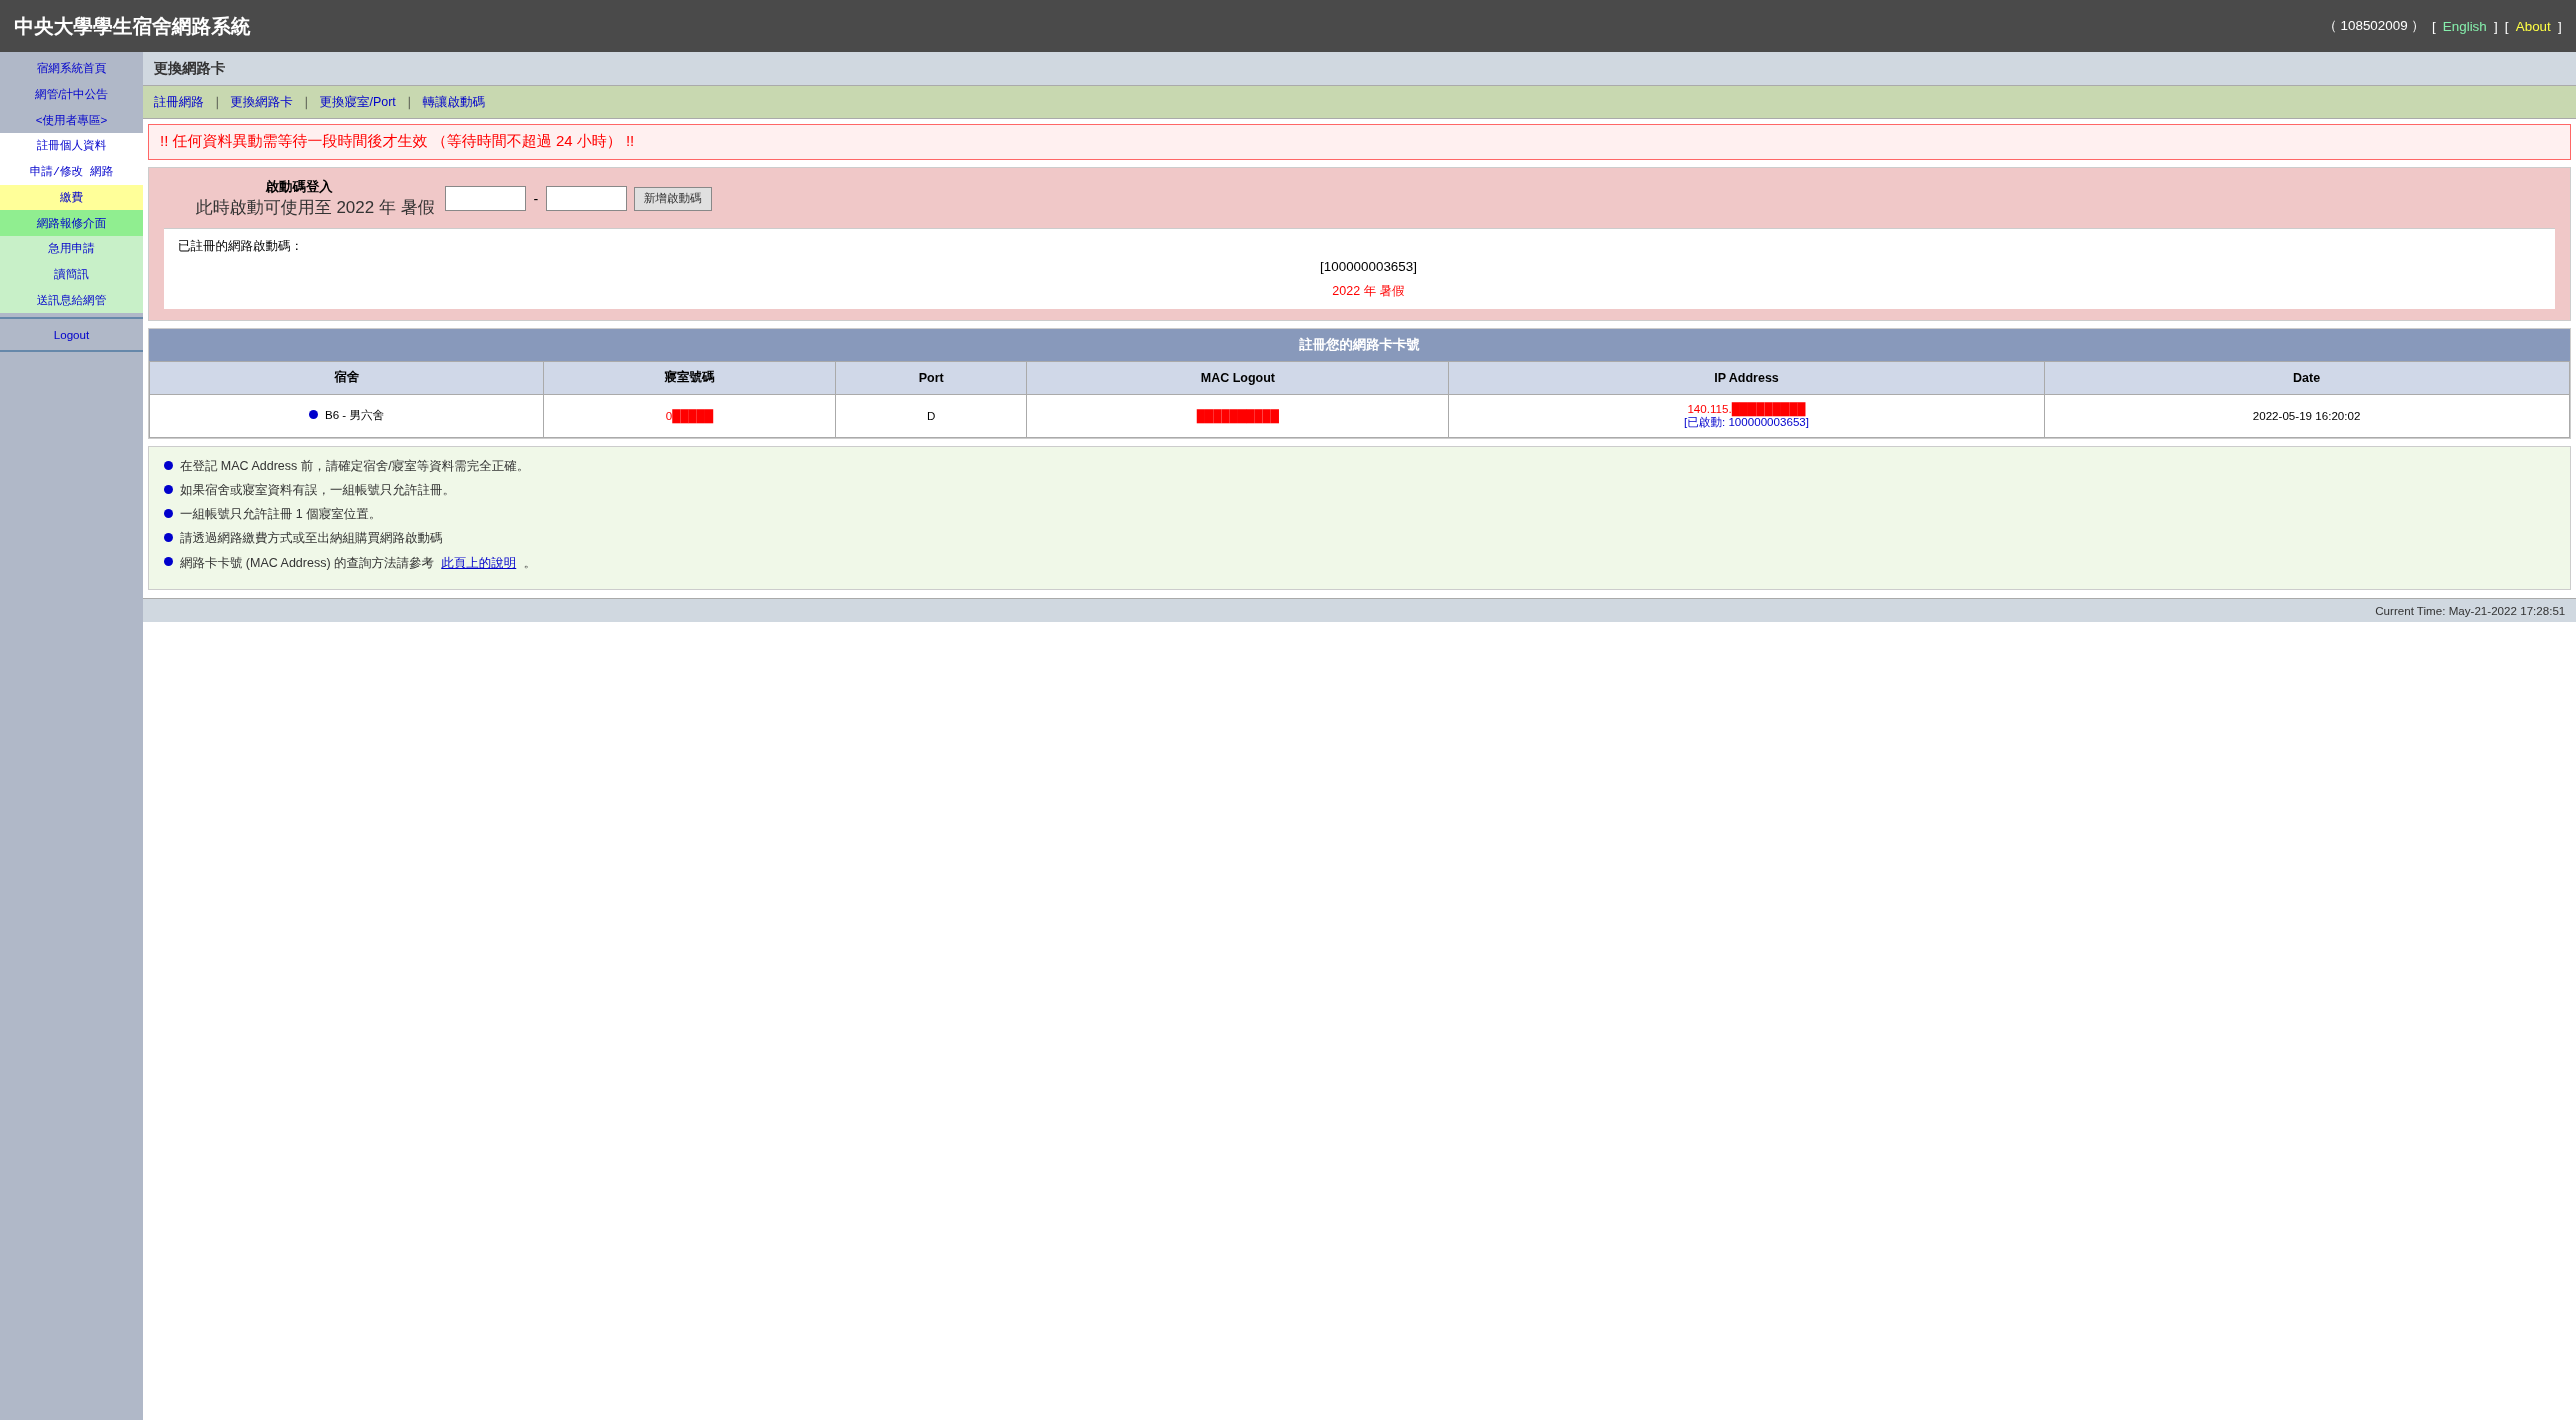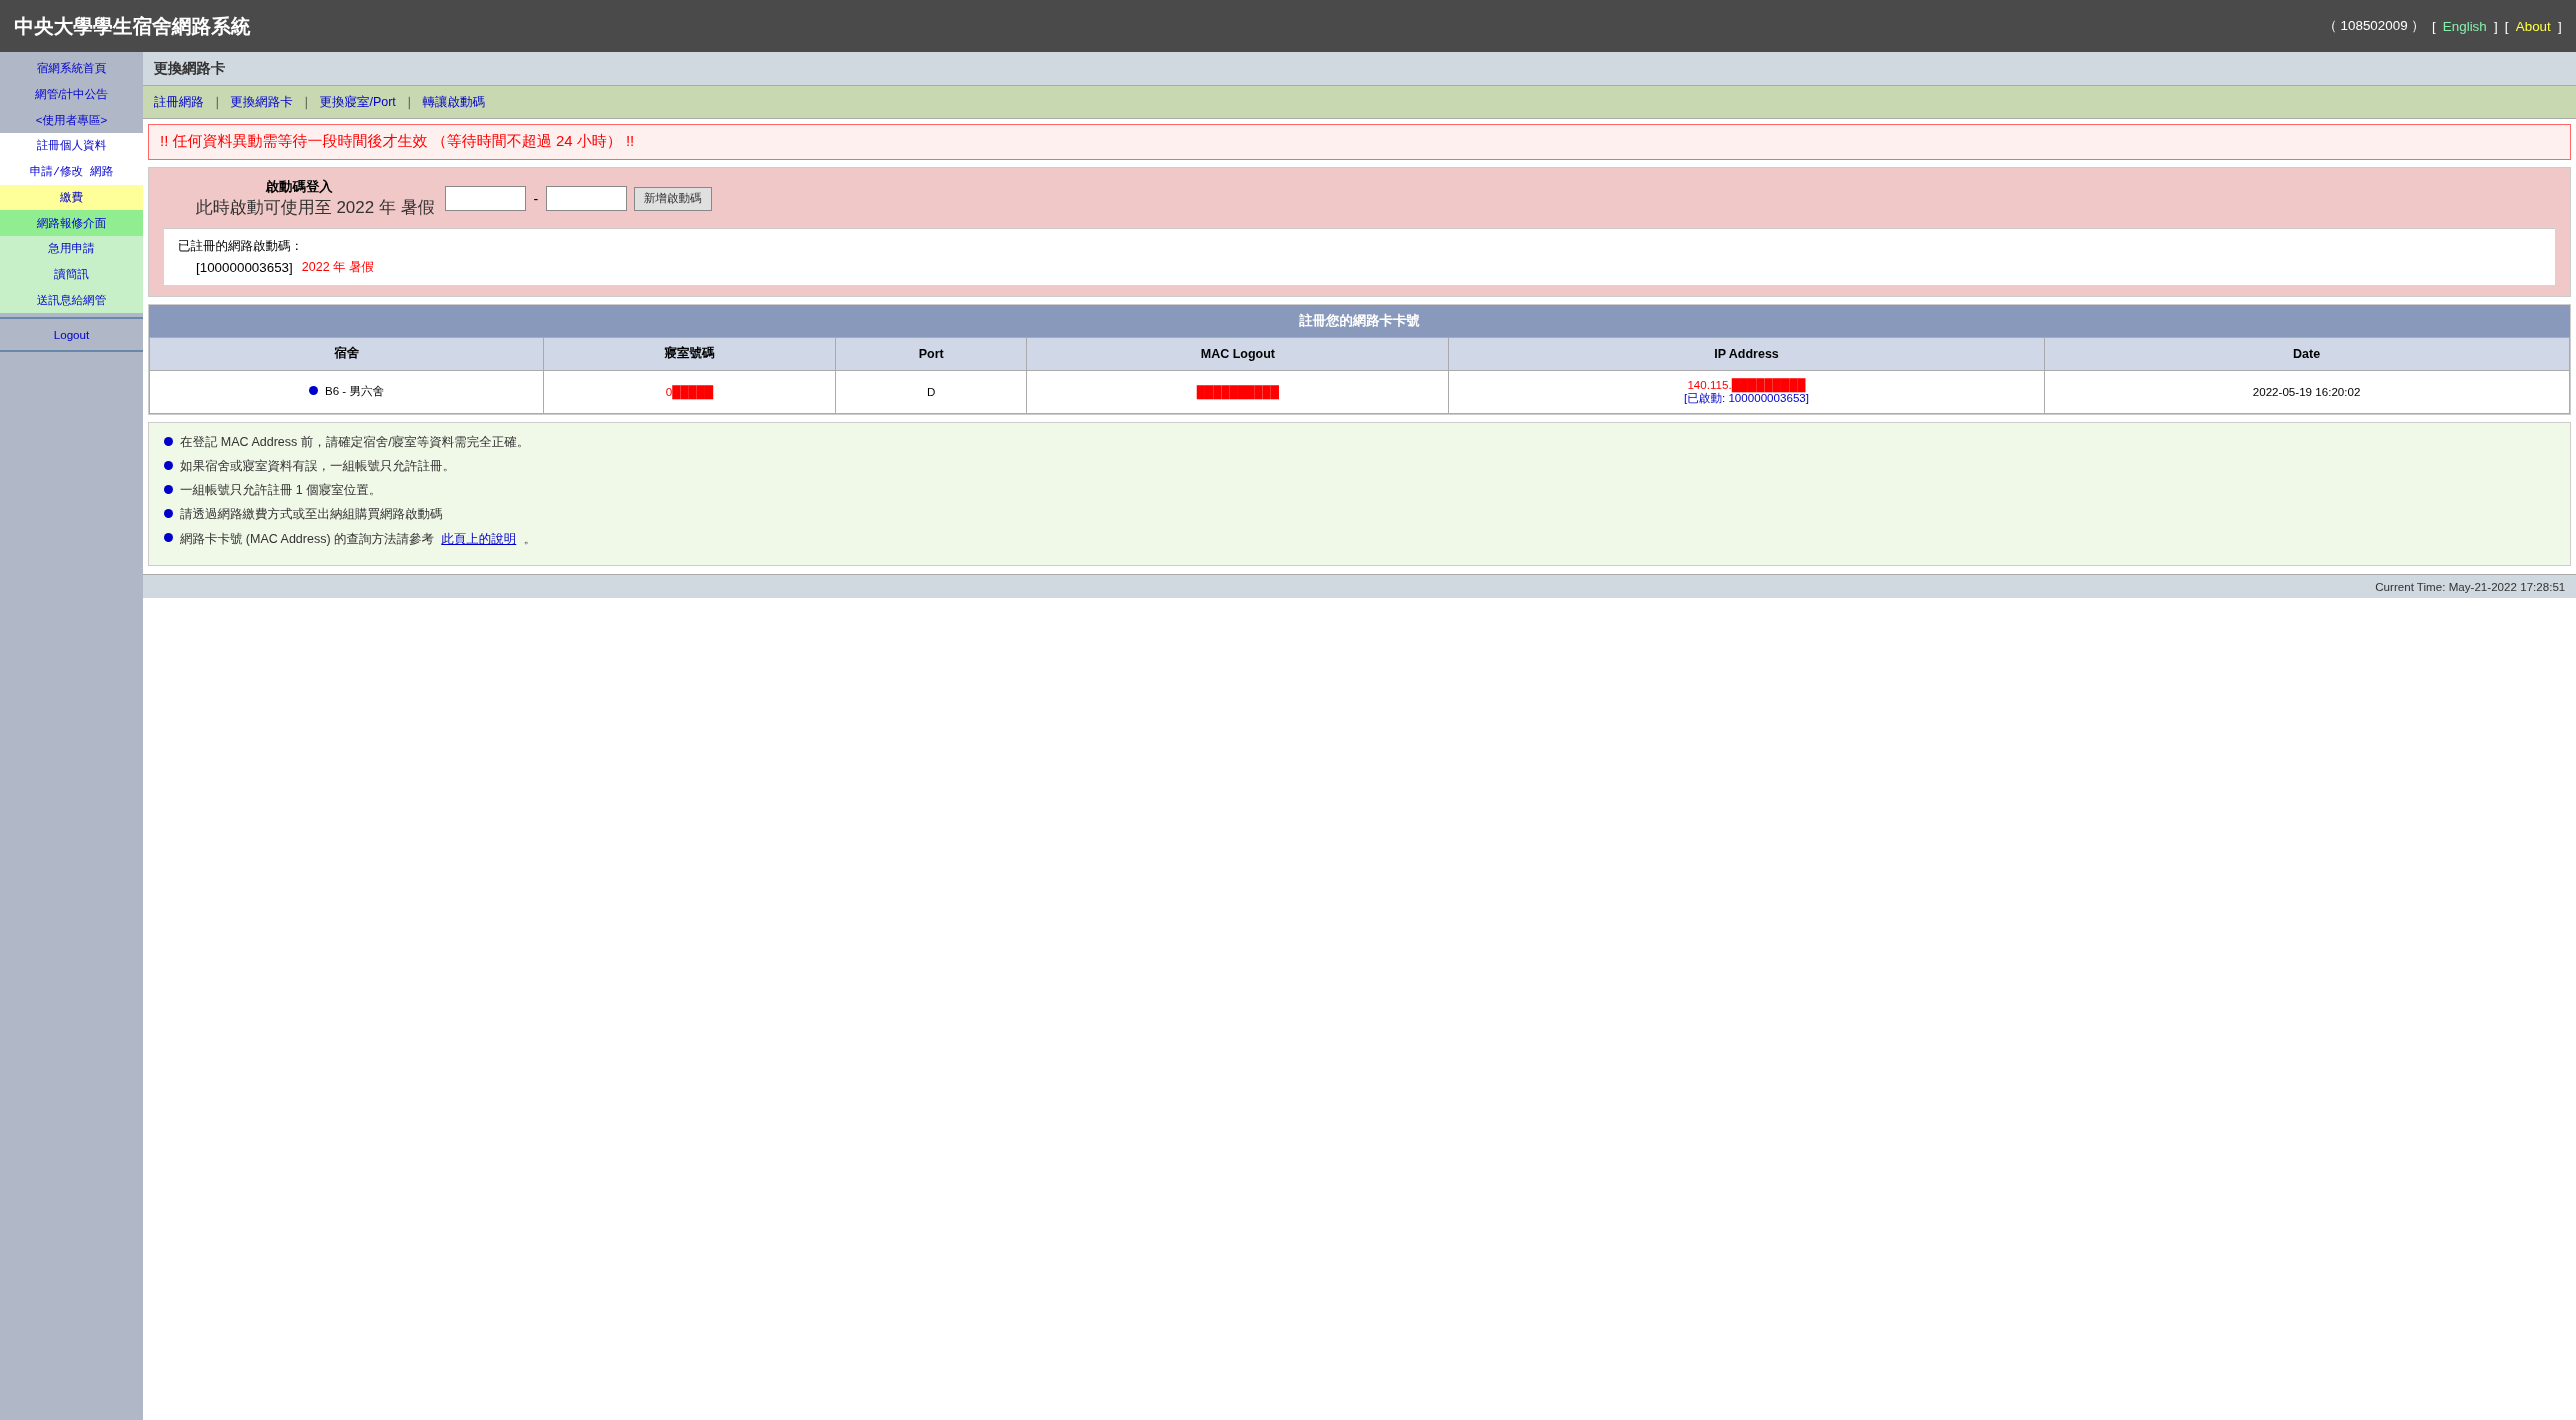--- a/index.html
+++ b/index.html
@@ -185,20 +185,21 @@
     }
     #registered-code-label {
       font-size: 12.5px;
       margin-bottom: 3.6px;
     }
     #registered-code-value {
       display: flex;
       align-items: center;
       gap: 9px;
       padding-left: 18px;
+      flex-direction: column;
     }
     #code-number {
       font-size: 13.4px;
     }
     #code-tag {
       color: red;
       font-size: 12.5px;
     }
 
     

